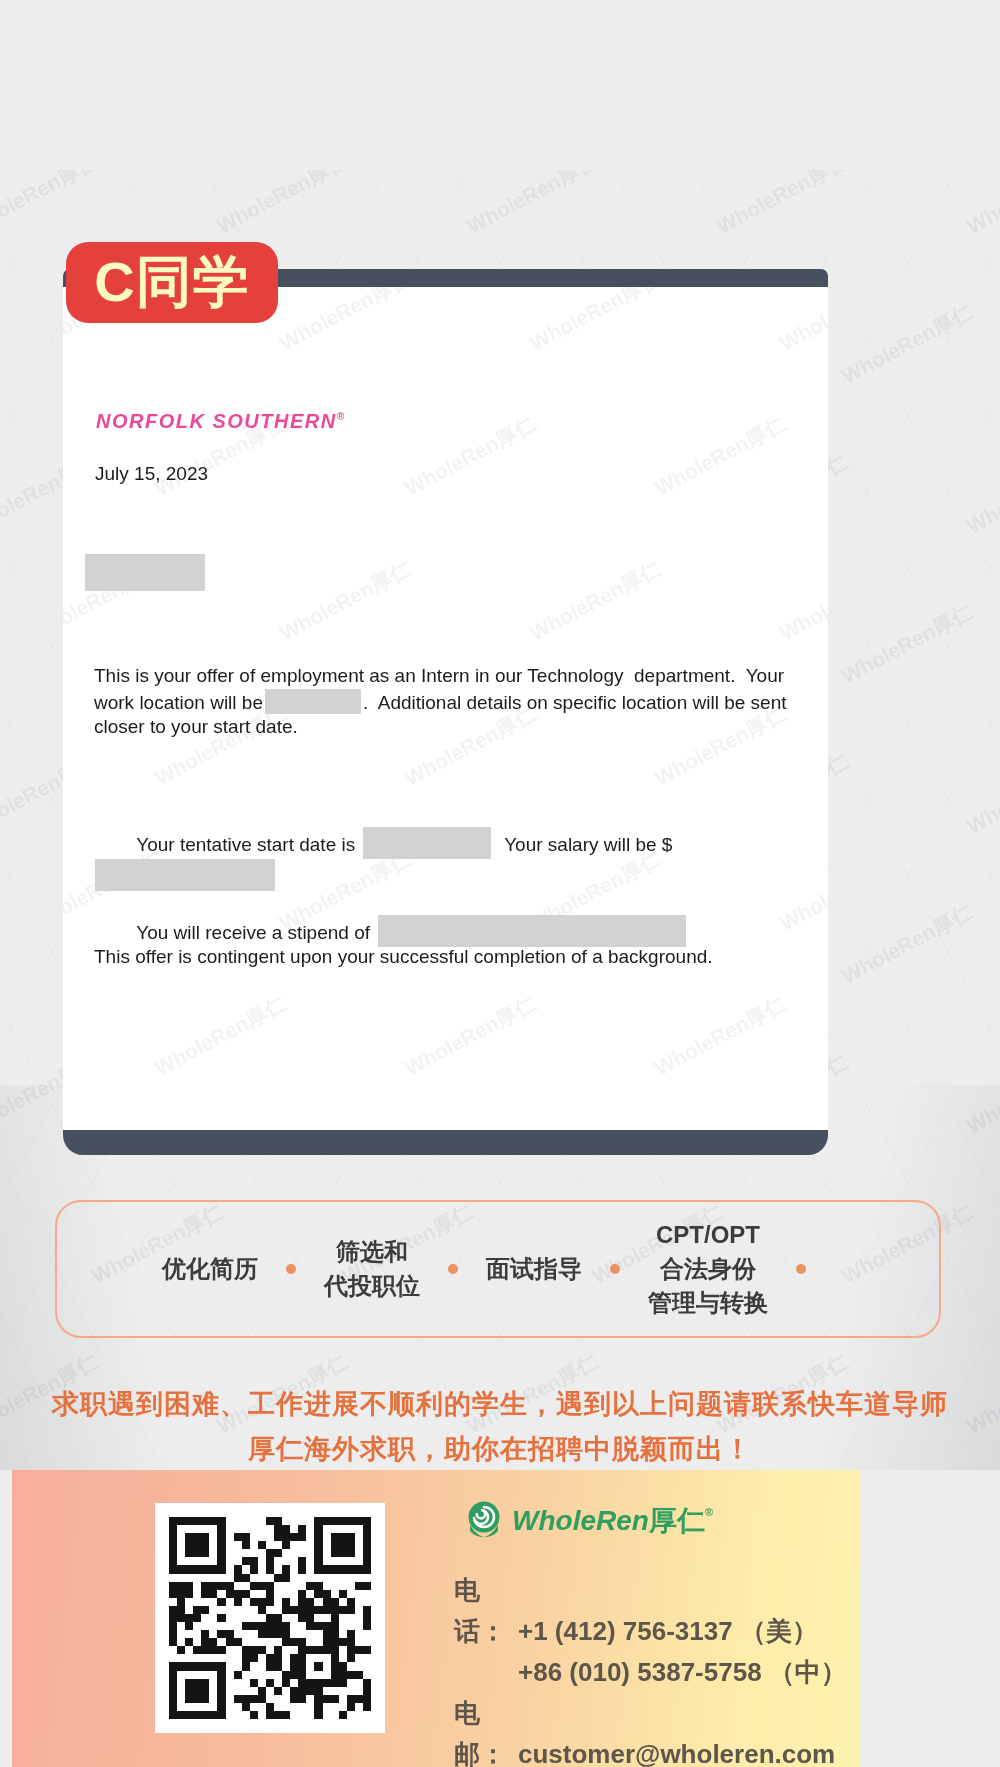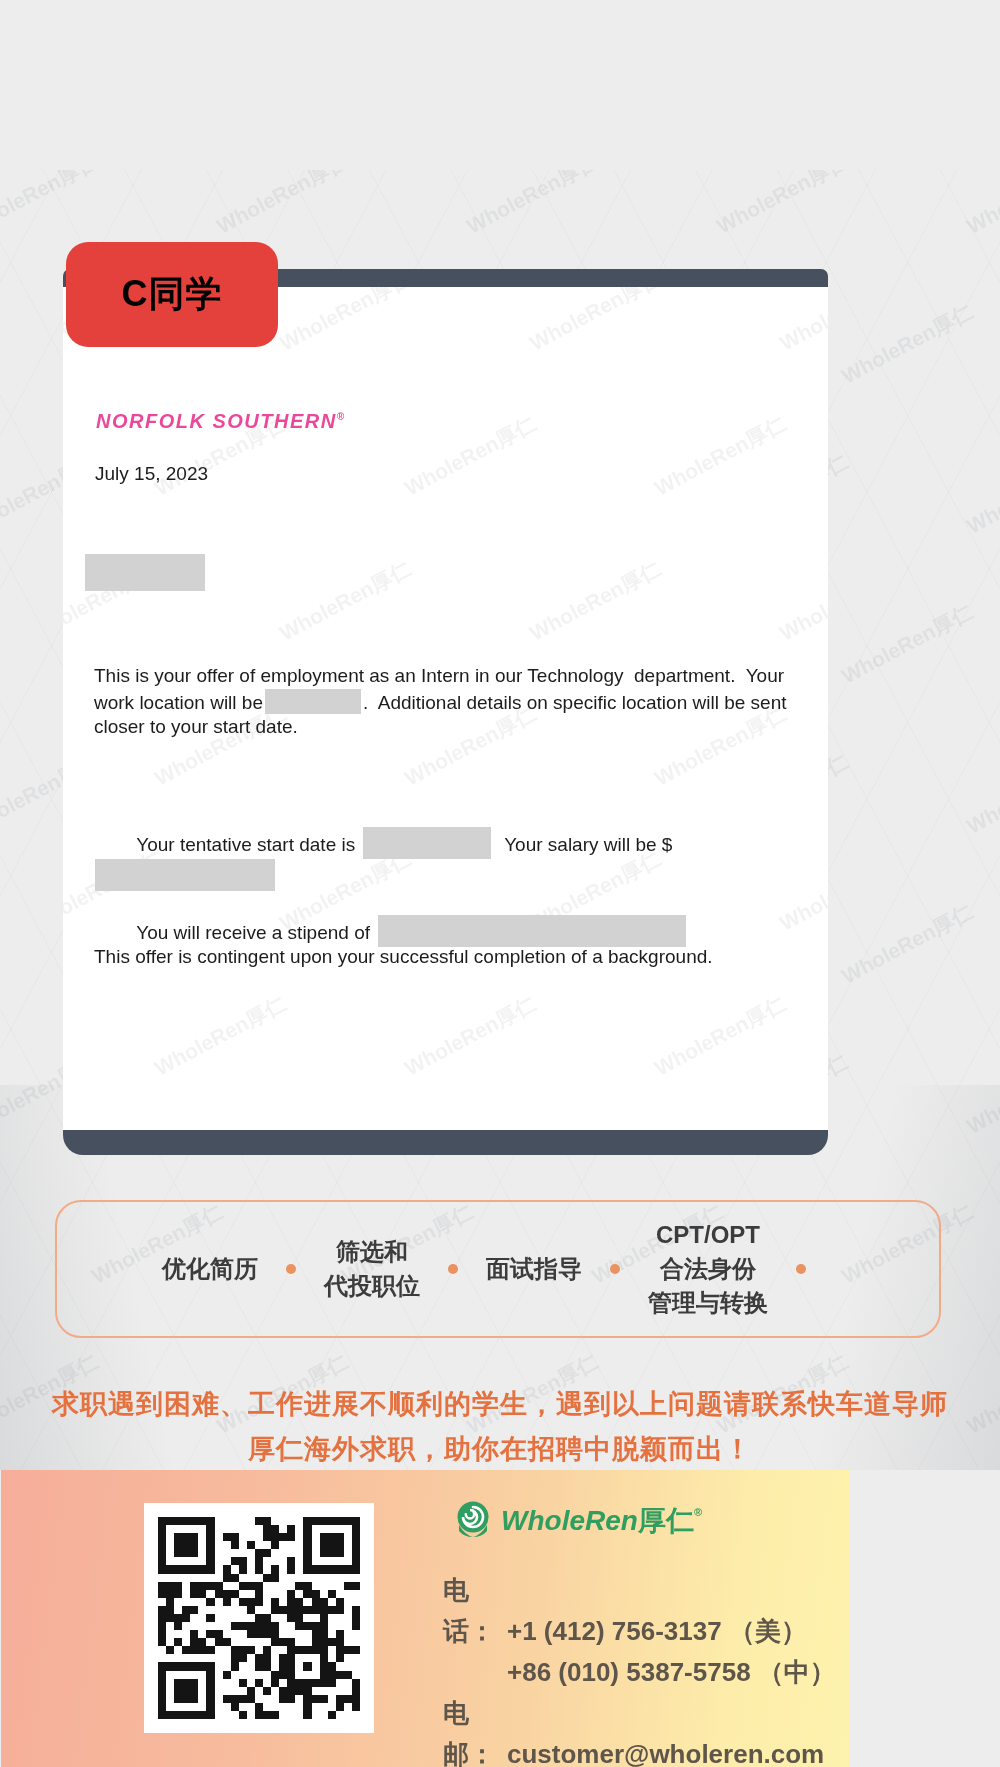--- a/index.html
+++ b/index.html
@@ -38,22 +38,22 @@
   .bldg{position:absolute;top:1085px;height:385px;pointer-events:none;}
   .bldg.l{left:0;width:190px;background:linear-gradient(78deg,rgba(75,82,95,.12),rgba(75,82,95,0) 65%);}
   .bldg.r{right:0;width:210px;background:linear-gradient(-78deg,rgba(75,82,95,.12),rgba(75,82,95,0) 65%);}
   .wm-layer{position:absolute;left:0;top:0;width:100%;height:100%;pointer-events:none;overflow:hidden;}
   .wm-layer span{position:absolute;transform:rotate(-28deg);font-size:21px;font-weight:bold;color:#6f7680;white-space:nowrap;}
   #wm-page{top:170px;height:1300px;}
   #wm-page span{opacity:.10;}
   #wm-letter span{opacity:.085;}
 
   
-  .badge{position:absolute;left:66px;top:242px;width:212px;height:105px;background:#e5413c;border-radius:22px;
-         display:flex;align-items:center;justify-content:center;color:#000000;font-size:36px;font-weight:bold;z-index:6;letter-spacing:1px;}
+  .badge{position:absolute;left:66px;top:242px;width:212px;height:81px;background:#e5413c;border-radius:22px;
+         display:flex;align-items:center;justify-content:center;color:#fef9c3;font-size:56px;font-weight:bold;z-index:6;letter-spacing:1px;}
 
   
   .letter-card{position:absolute;left:63px;top:269px;width:765px;height:886px;z-index:4;}
   .card-top-bar{position:absolute;left:0;top:0;width:100%;height:18px;background:#46505e;border-radius:7px 7px 0 0;}
   .card-body{position:absolute;left:0;top:18px;width:100%;height:843px;background:#ffffff;overflow:hidden;}
   .card-bottom-bar{position:absolute;left:0;bottom:0;width:100%;height:25px;background:#46505e;border-radius:0 0 20px 20px;}
 
   .ns-logo{position:absolute;left:35px;top:72px;width:240px;height:52px;}
   .ns-name{position:absolute;left:33px;top:123px;font-size:20px;font-weight:800;font-style:italic;letter-spacing:1.5px;color:#ec4899;}
   .ns-name sup{font-size:10px;}
@@ -76,21 +76,21 @@
          display:flex;align-items:center;justify-content:center;box-sizing:border-box;z-index:4;}
   .svc{text-align:center;font-size:24px;line-height:34px;color:#3c3c3c;font-weight:600;white-space:pre-line;}
   .svc-sep{width:10px;height:10px;border-radius:50%;background:#ea9260;margin:0 28px;flex:0 0 auto;}
 
   
   .cta-line{position:absolute;left:0;width:1000px;text-align:center;font-size:27px;font-weight:bold;color:#e5713f;letter-spacing:1px;z-index:4;}
   .cta1{top:1386px;}
   .cta2{top:1431px;}
 
   
-  .footer{position:absolute;left:1px;top:1470px;width:848px;height:297px;
+  .footer{position:absolute;left:12px;top:1470px;width:848px;height:297px;
          background:linear-gradient(97deg,#f6ae9a 0%,#f7bb9d 30%,#f9d3a2 62%,#fdedaa 86%,#fdf3ae 100%);}
   .qr-box{position:absolute;left:143px;top:33px;width:230px;height:230px;background:#ffffff;display:flex;align-items:center;justify-content:center;}
   .brand{position:absolute;left:452px;top:28px;display:flex;align-items:center;height:46px;}
   .brand-text{color:#2f9e60;font-size:28px;font-weight:bold;margin-left:8px;}
   .brand-text .en{font-style:italic;}
   .brand-text sup{font-size:11px;vertical-align:14px;}
   .contact{position:absolute;left:442px;top:100px;font-size:26px;line-height:41px;color:#5e554b;font-weight:600;}
   .contact .lbl{display:inline-block;width:64px;}
   .contact .spacer{display:inline-block;width:64px;}
 </style>

